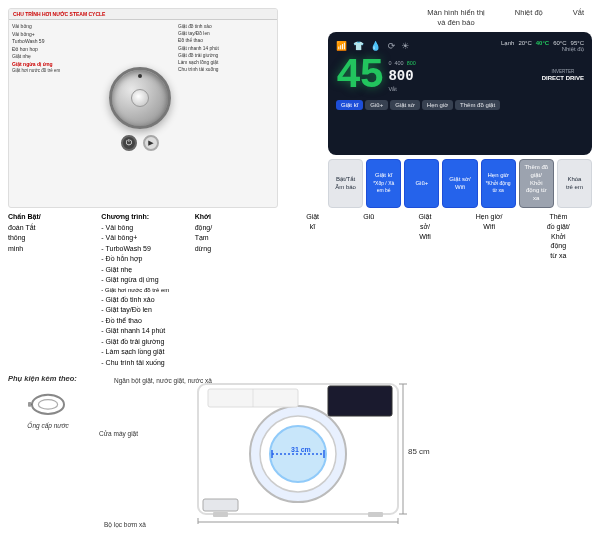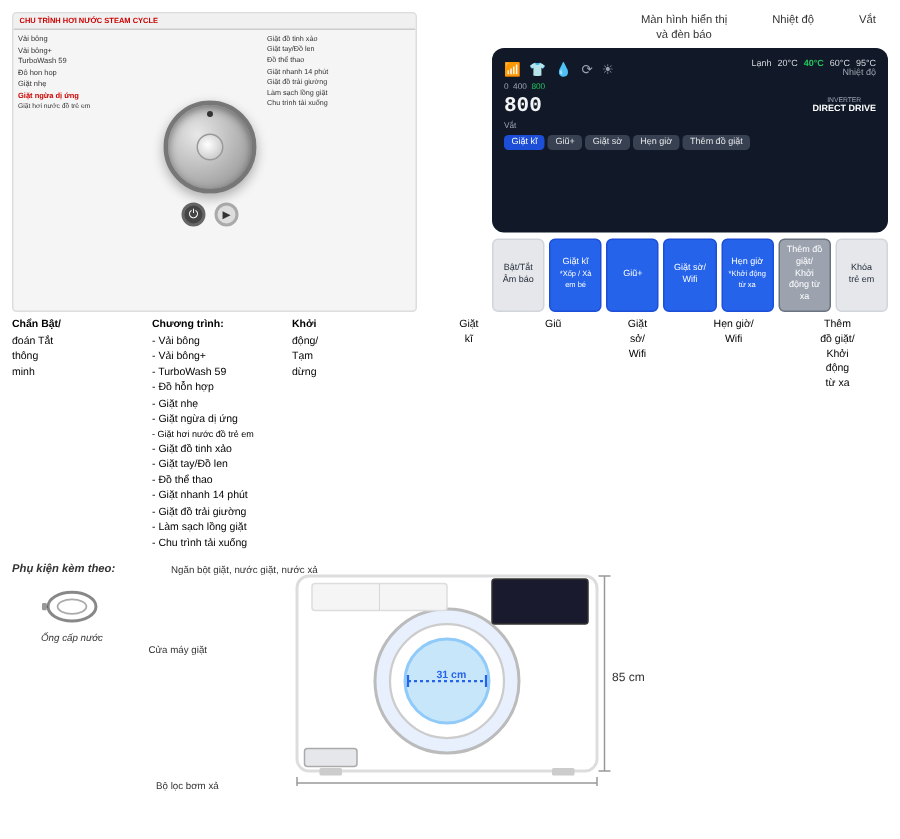--- a/index.html
+++ b/index.html
@@ -350,20 +350,21 @@
               <span>20°C</span>
               <span style="color:#22c55e;font-weight:bold;">40°C</span>
               <span>60°C</span>
               <span>95°C</span>
             </div>
             <div class="temp-label">Nhiệt độ</div>
           </div>
         </div>
 
         <div class="display-row2">
+          <div class="num-big">45</div>
           <div class="right-stats">
             <div class="stat-row">
               <span class="stat-label">0</span>
               <span class="stat-label">400</span>
               <span class="stat-label" style="color:#22c55e;">800</span>
             </div>
             <div>
               <span class="stat-num">800</span>
             </div>
             <div class="stat-label">Vắt</div>

